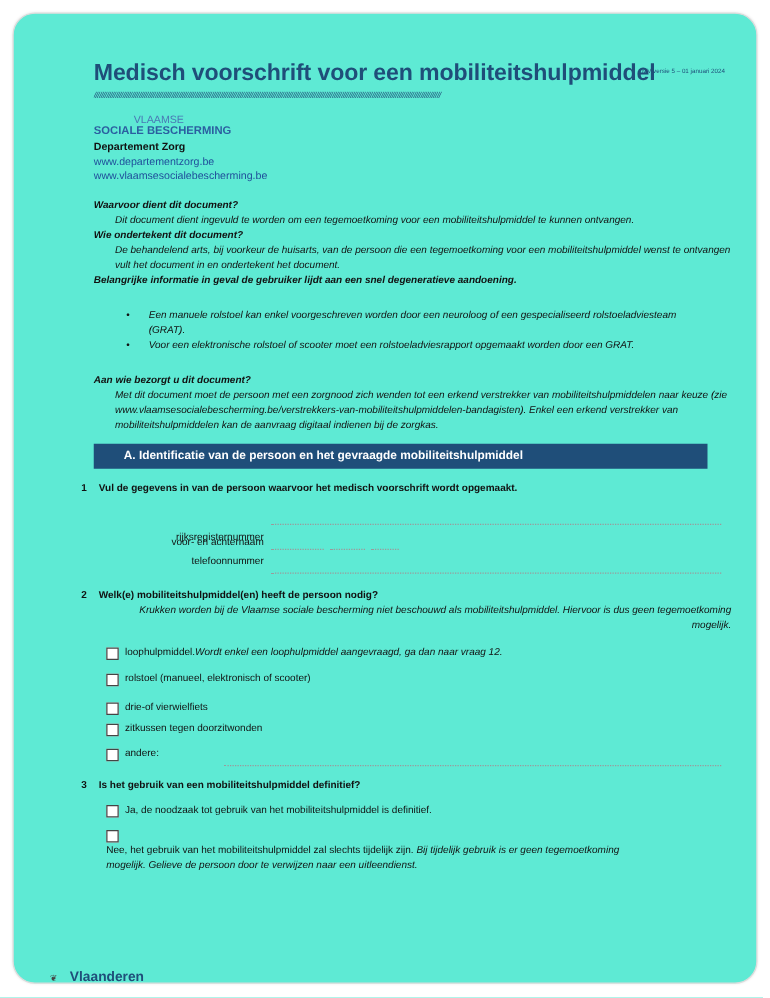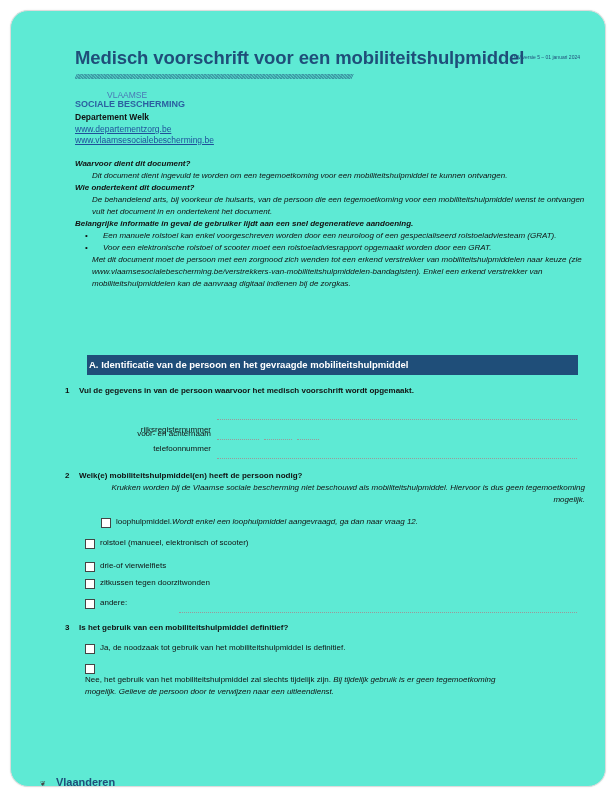--- a/index.html
+++ b/index.html
@@ -21,30 +21,30 @@
     .version { position: absolute; right: 0; top: 7px; font-size: 5px; color: #1f4e79; white-space: nowrap; }
     .slashes {
       position: absolute; top: 62px; left: 0; width: 490px; height: 8px; overflow: hidden;
       font-size: 7px; line-height: 8px; color: #1f4e79; white-space: nowrap; letter-spacing: -0.5px; font-style: italic;
     }
     .logo { position: absolute; top: 80px; left: 0; color: #2b5fa0; font-weight: bold; line-height: 9px; }
     .logo .l1 { font-size: 8.5px; font-weight: normal; color: #4a78b5; margin-left: 32px; }
     .logo .l2 { font-size: 9px; }
     .dept { position: absolute; top: 101px; left: 0; font-size: 8.5px; line-height: 11.5px; }
     .dept .name { font-weight: bold; }
-    .dept a { color: #1f4e9a; text-decoration: underline; display: block; }
+    .dept a { color: #1f4e9a; display: block; }
     .intro { position: absolute; top: 147px; left: 0; width: 510px; font-size: 8px; line-height: 12px; }
     .intro .q { font-weight: bold; font-style: italic; }
     .intro .a { font-style: italic; margin-left: 17px; }
-    .intro ul { margin: 0; padding-left: 28px; list-style: none; }
+    .intro ul { margin: 16px; padding-left: 28px; list-style: none; }
     .intro li { position: relative; font-style: italic; }
     .intro li::before { content: "\2022"; position: absolute; left: -18px; font-style: normal; }
     .section-head {
       position: absolute; top: 344px; left: 0; width: 491px; height: 20px; background: #1f4e79;
-      color: #fff; font-weight: bold; font-size: 9.5px; line-height: 20px; padding-left: 2px; box-sizing: border-box; margin-left: 12px;
+      color: #fff; font-weight: bold; font-size: 9.5px; line-height: 20px; padding-left: 24px; box-sizing: border-box;
     }
     .q-block { position: absolute; left: -10px; width: 520px; font-size: 8px; line-height: 12px; }
     .q-title { font-weight: bold; display: flex; }
     .q-num { width: 14px; flex: none; }
     .q-sub { font-style: italic; padding-left: 14px; text-align: right; }
     .field-row { position: absolute; font-size: 8px; }
     .field-label { position: absolute; text-align: right; width: 120px; }
     .dotline { position: absolute; height: 0; border-bottom: 1px dotted #9a9a9a; }
     .cb-row { position: absolute; left: 0; display: flex; align-items: flex-start; font-size: 8px; line-height: 12px; }
     .cb { width: 8px; height: 8px; border: 1px solid #444; margin-right: 5px; margin-top: 1.5px; flex: none; background: #fff; }
@@ -63,35 +63,36 @@
       <div class="version">MV versie 5 – 01 januari 2024</div>
     </div>
     <div class="slashes">////////////////////////////////////////////////////////////////////////////////////////////////////////////////////////////////////////////////////////////////////////////////////////////////</div>
 
     <div class="logo">
       <div class="l1">VLAAMSE</div>
       <div class="l2">SOCIALE BESCHERMING</div>
     </div>
 
     <div class="dept">
-      <div class="name">Departement Welk</div>
+      <div class="name">Departement Zorg</div>
       <a>www.departementzorg.be</a>
       <a>www.vlaamsesocialebescherming.be</a>
     </div>
 
     <div class="intro">
       <div class="q">Waarvoor dient dit document?</div>
       <div class="a">Dit document dient ingevuld te worden om een tegemoetkoming voor een mobiliteitshulpmiddel te kunnen ontvangen.</div>
       <div class="q">Wie ondertekent dit document?</div>
       <div class="a">De behandelend arts, bij voorkeur de huisarts, van de persoon die een tegemoetkoming voor een mobiliteitshulpmiddel wenst te ontvangen vult het document in en ondertekent het document.</div>
       <div class="q">Belangrijke informatie in geval de gebruiker lijdt aan een snel degeneratieve aandoening.</div>
       <ul>
         <li>Een manuele rolstoel kan enkel voorgeschreven worden door een neuroloog of een gespecialiseerd rolstoeladviesteam (GRAT).</li>
         <li>Voor een elektronische rolstoel of scooter moet een rolstoeladviesrapport opgemaakt worden door een GRAT.</li>
       </ul>
+      <div class="q">Aan wie bezorgt u dit document?</div>
       <div class="a">Met dit document moet de persoon met een zorgnood zich wenden tot een erkend verstrekker van mobiliteitshulpmiddelen naar keuze (zie www.vlaamsesocialebescherming.be/verstrekkers-van-mobiliteitshulpmiddelen-bandagisten). Enkel een erkend verstrekker van mobiliteitshulpmiddelen kan de aanvraag digitaal indienen bij de zorgkas.</div>
     </div>
 
     <div class="section-head">A.   Identificatie van de persoon en het gevraagde mobiliteitshulpmiddel</div>
 
     <div class="q-block" style="top:374px;">
       <div class="q-title">
         <span class="q-num">1</span>
         <span>Vul de gegevens in van de persoon waarvoor het medisch voorschrift wordt opgemaakt.</span>
       </div>
@@ -112,21 +113,21 @@
     </div>
 
     <div class="q-block" style="top:459px;">
       <div class="q-title">
         <span class="q-num">2</span>
         <span>Welk(e) mobiliteitshulpmiddel(en) heeft de persoon nodig?</span>
       </div>
       <div class="q-sub">Krukken worden bij de Vlaamse sociale bescherming niet beschouwd als mobiliteitshulpmiddel. Hiervoor is dus geen tegemoetkoming mogelijk.</div>
     </div>
 
-    <div class="cb-row" style="top:505px; left:10px;margin-left:16px;">
+    <div class="cb-row" style="top:505px; left:10px;">
       <span class="cb"></span>
       <span>loophulpmiddel.</span>
         <span class="it"> Wordt enkel een loophulpmiddel aangevraagd, ga dan naar vraag 12.</span>
     </div>
     <div class="cb-row" style="top:526px; left:10px;">
       <span class="cb"></span>
       <span>rolstoel (manueel, elektronisch of scooter)</span>
     </div>
     <div class="cb-row" style="top:549px; left:10px;">
       <span class="cb"></span>

